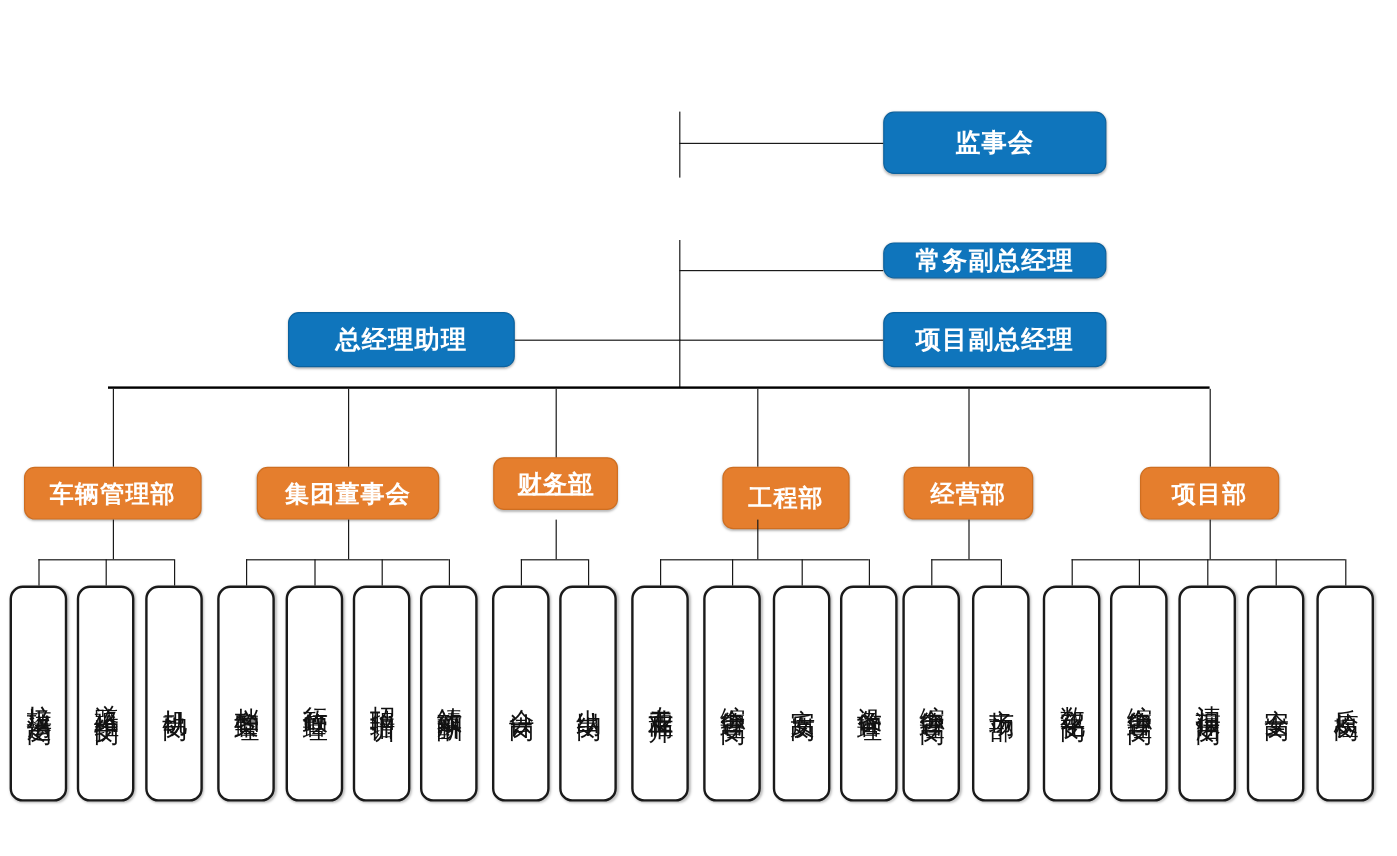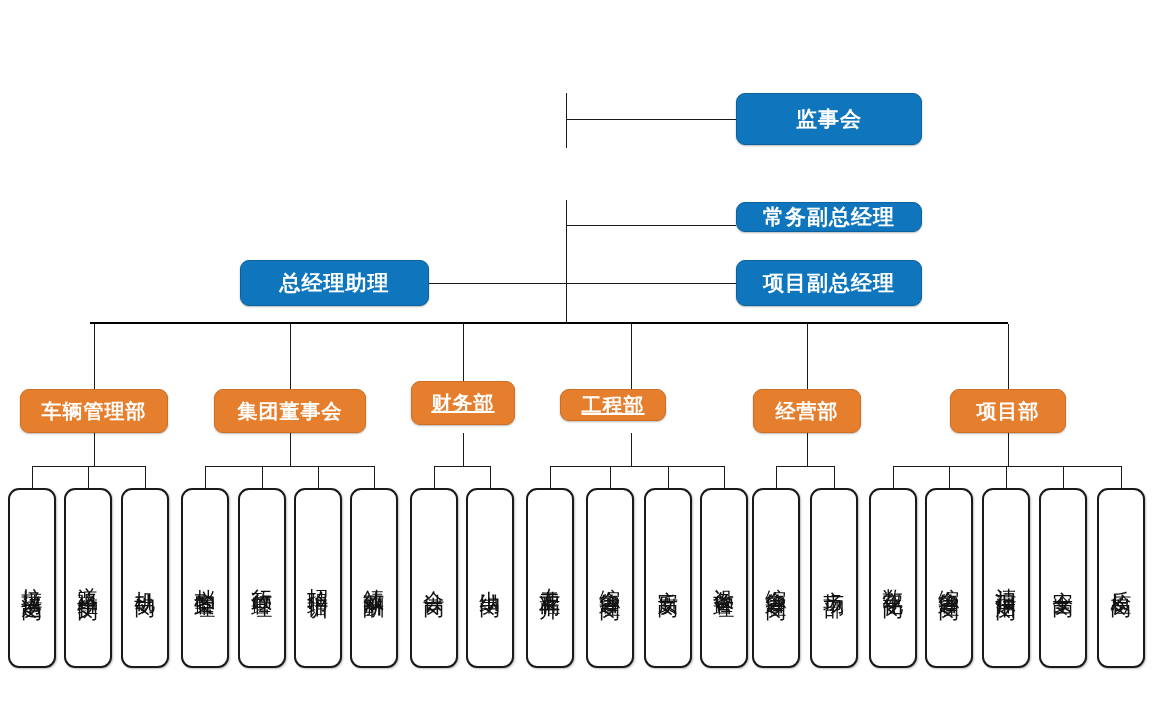--- a/index.html
+++ b/index.html
@@ -126,21 +126,21 @@
   <div id="dept-boxes">
       <div class="node node-orange" style="left: 20px; top: 389px; width: 148px; height: 44px;">
         <span>车辆管理部</span>
       </div>
       <div class="node node-orange" style="left: 214px; top: 389px; width: 152px; height: 44px;">
         <span>集团董事会</span>
       </div>
       <div class="node node-orange" style="left: 411px; top: 381px; width: 104px; height: 44px; text-decoration: underline;">
         <span>财务部</span>
       </div>
-      <div class="node node-orange" style="left: 560px; top: 389px; width: 106px; height: 32px; text-decoration: underline;">
+      <div class="node node-orange" style="left: 602px; top: 389px; width: 106px; height: 52px;">
         <span>工程部</span>
       </div>
       <div class="node node-orange" style="left: 753px; top: 389px; width: 108px; height: 44px;">
         <span>经营部</span>
       </div>
       <div class="node node-orange" style="left: 950px; top: 389px; width: 116px; height: 44px;">
         <span>项目部</span>
       </div>
     </div>
 

